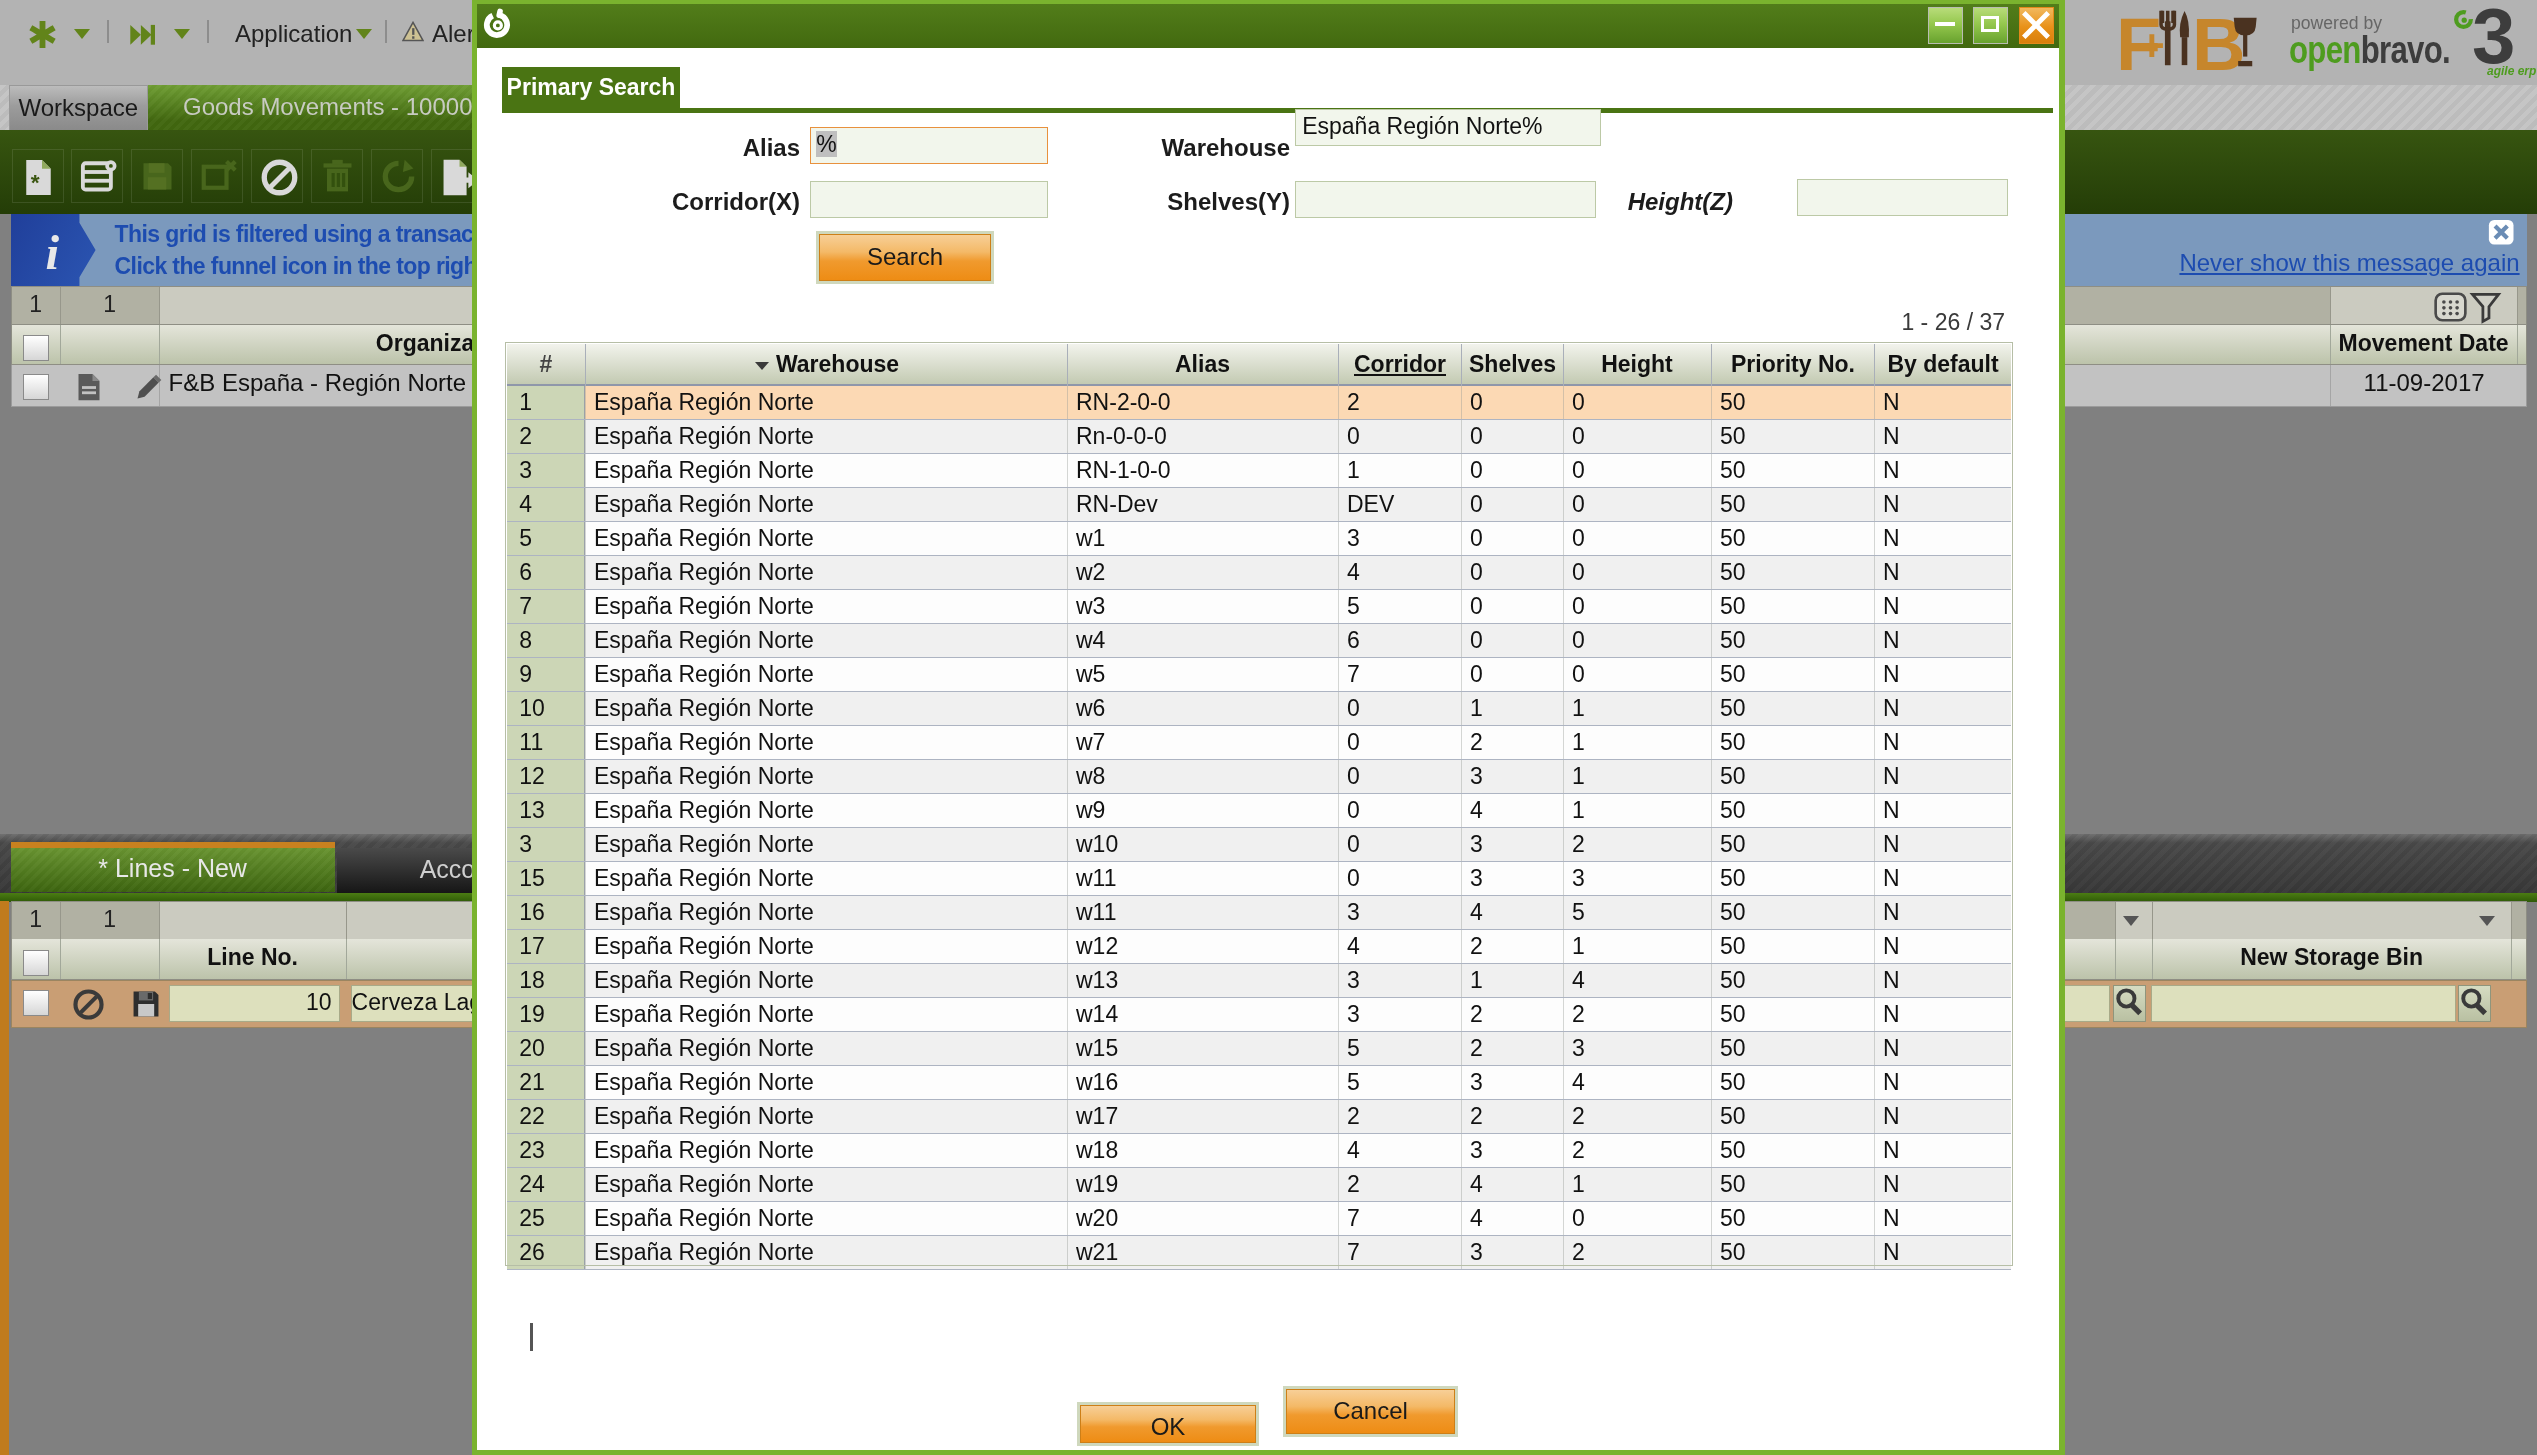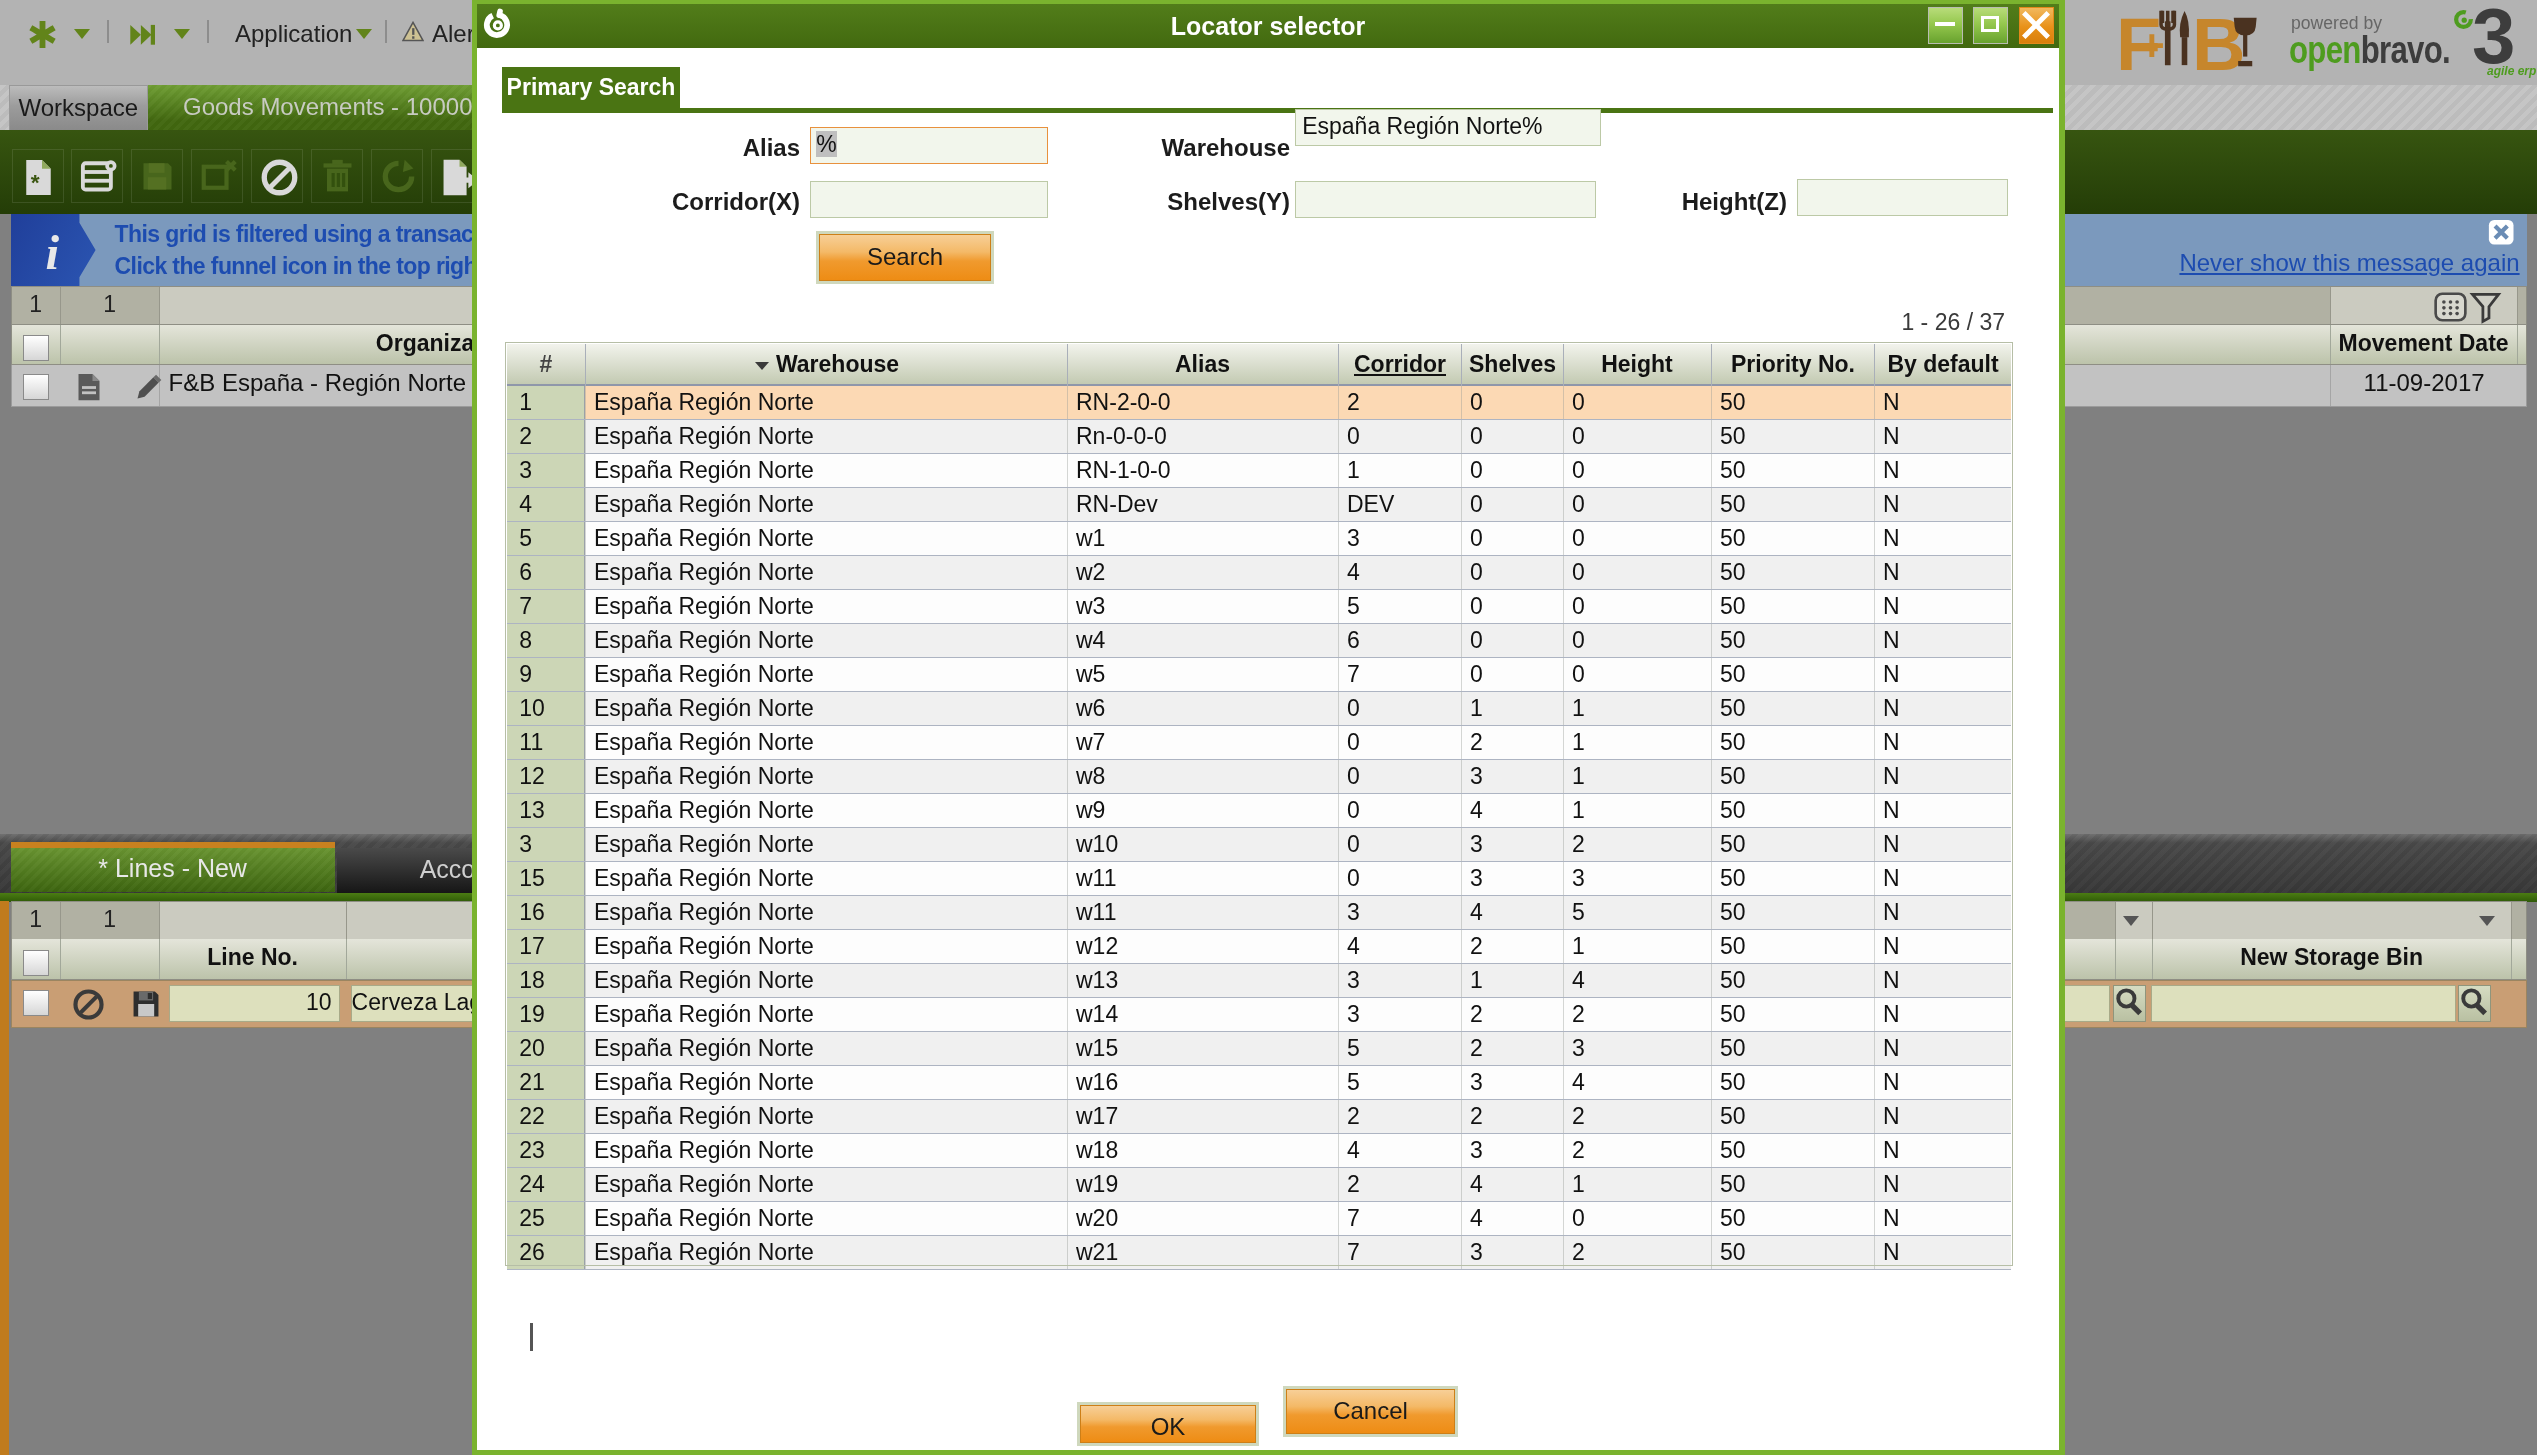--- a/index.html
+++ b/index.html
@@ -371,21 +371,20 @@
 <div style="position:absolute; left:371px; top:62px; color:#4e9c1f; font-size:12px; font-style:italic; font-weight:bold; white-space:nowrap;">agile erp</div>
 </div>
 
 <div class="abs" id="modal">
   <div id="mtitle">
     <svg style="position:absolute; left:5.3px; top:4.4px;" width="28" height="32" viewBox="0 0 16 18">
       <path d="M9.5 3.9 A 5.8 5.8 0 1 1 5.55 4.24" fill="none" stroke="#fff" stroke-width="3.3"></path>
       <circle cx="8.5" cy="9.8" r="2" fill="none" stroke="#fff" stroke-width="1.8"></circle>
       <rect x="7.9" y="0.2" width="3.2" height="5.4" rx="1.5" fill="#fff" transform="rotate(12 9.5 2.9)"></rect>
     </svg>
-    <div class="txt">Locator selector</div>
   </div>
   <div class="wbtn green" style="left:1456px;">
         <div style="position:absolute; left:6.2px; top:14px; width:19.4px; height:4.4px; background:#fff;"></div>
       </div>
   <div class="wbtn green" style="left:1501px;">
         <div style="position:absolute; left:7px; top:8px; width:17.6px; height:16px; border:3.5px solid #fff;"></div>
       </div>
   <div class="wbtn orange" style="left:1547px;">
     <svg style="position:absolute; left:1.8px; top:2.6px;" width="28" height="28" viewBox="0 0 16 16">
       <path d="M2 0 L8 6 L14 0 L16 2 L10 8 L16 14 L14 16 L8 10 L2 16 L0 14 L6 8 L0 2 Z" fill="#fff"></path>
@@ -399,21 +398,21 @@
 
 <div class="flabel" style="left:536px; top:134px; width:264px;">Alias</div>
 <div class="finput" style="left:810px; top:127px; width:238px; border-color:#e8913d; padding-left:5.3px;"><span style="background:#bfbfbf;">%</span></div>
 <div class="flabel" style="left:1026px; top:134px; width:264px;">Warehouse</div>
 <div class="finput" style="left:1295px; top:109px; width:306px;">España Región Norte%</div>
 
 <div class="flabel" style="left:536px; top:188px; width:264px;">Corridor(X)</div>
 <div class="finput" style="left:810px; top:181px; width:238px;"></div>
 <div class="flabel" style="left:1026px; top:188px; width:264px;">Shelves(Y)</div>
 <div class="finput" style="left:1295px; top:181px; width:301px;"></div>
-<div class="flabel" style="left:1523px; top:188px; width:264px;">Height(Z)</div>
+<div class="flabel" style="left:1469px; top:188px; width:264px;font-style:italic;">Height(Z)</div>
 <div class="finput" style="left:1797px; top:179px; width:211px;"></div>
 
 <div class="obtn" style="left:816px; top:231px; width:178px; height:53px;">
   <div class="inner" style="line-height:44px;">Search</div>
 </div>
 
 <div id="count">1 - 26 / 37</div>
 
 <div class="abs" id="ltable">
   <div id="lthead">

